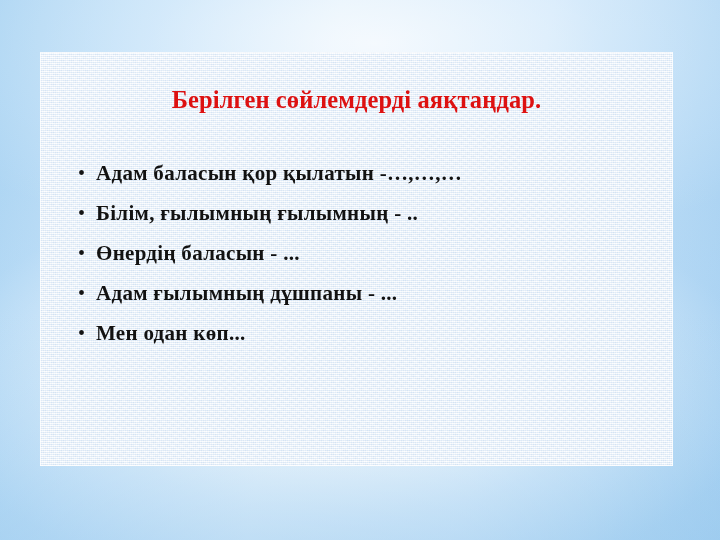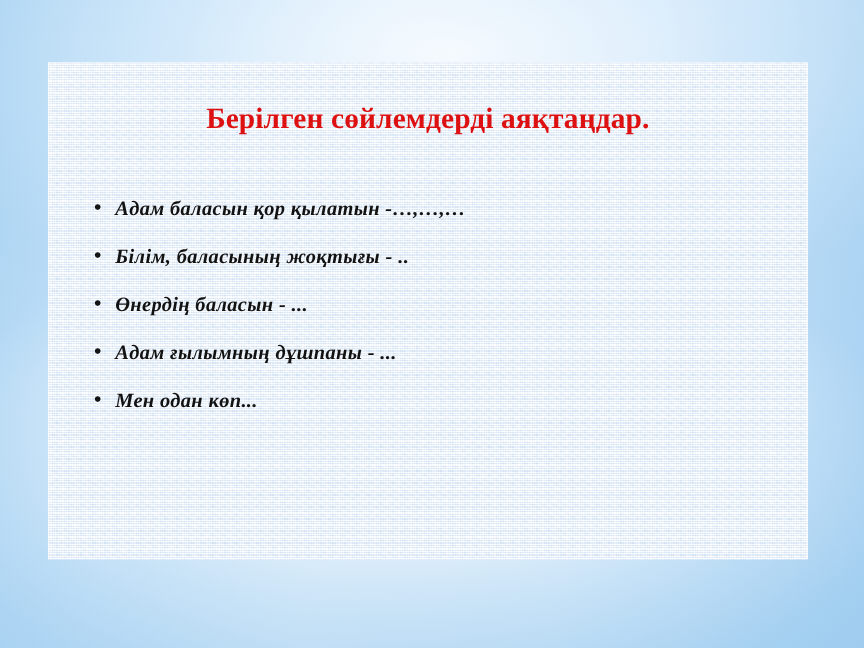--- a/index.html
+++ b/index.html
@@ -119,23 +119,22 @@
     flex: 0 0 auto;
     width: 18px;
     color: #141414;
     font-size: 20px;
     line-height: 40px;
     text-align: left;
   }
   .bullet-text {
     flex: 1 1 auto;
     font-family: "Liberation Serif", "DejaVu Serif", serif;
-    font-style: italic;
     font-weight: bold;
-    font-size: 17px;
+    font-size: 21px;
     line-height: 40px;
     color: #121212;
     letter-spacing: 0.3px;
     white-space: nowrap;
   }
 </style>
 </head>
 <body>
 
 <div class="slide">
@@ -148,21 +147,21 @@
 
     <ul class="bullet-list">
 
       <li class="bullet-item">
         <span class="bullet-marker">•</span>
         <span class="bullet-text">Адам баласын қор қылатын -…,…,…</span>
       </li>
 
       <li class="bullet-item">
         <span class="bullet-marker">•</span>
-        <span class="bullet-text">Білім, баласының жоқтығы - ..</span>
+        <span class="bullet-text">Білім, ғылымның ғылымның - ..</span>
       </li>
 
       <li class="bullet-item">
         <span class="bullet-marker">•</span>
         <span class="bullet-text">Өнердің баласын - ...</span>
       </li>
 
       <li class="bullet-item">
         <span class="bullet-marker">•</span>
         <span class="bullet-text">Адам ғылымның дұшпаны - ...</span>

